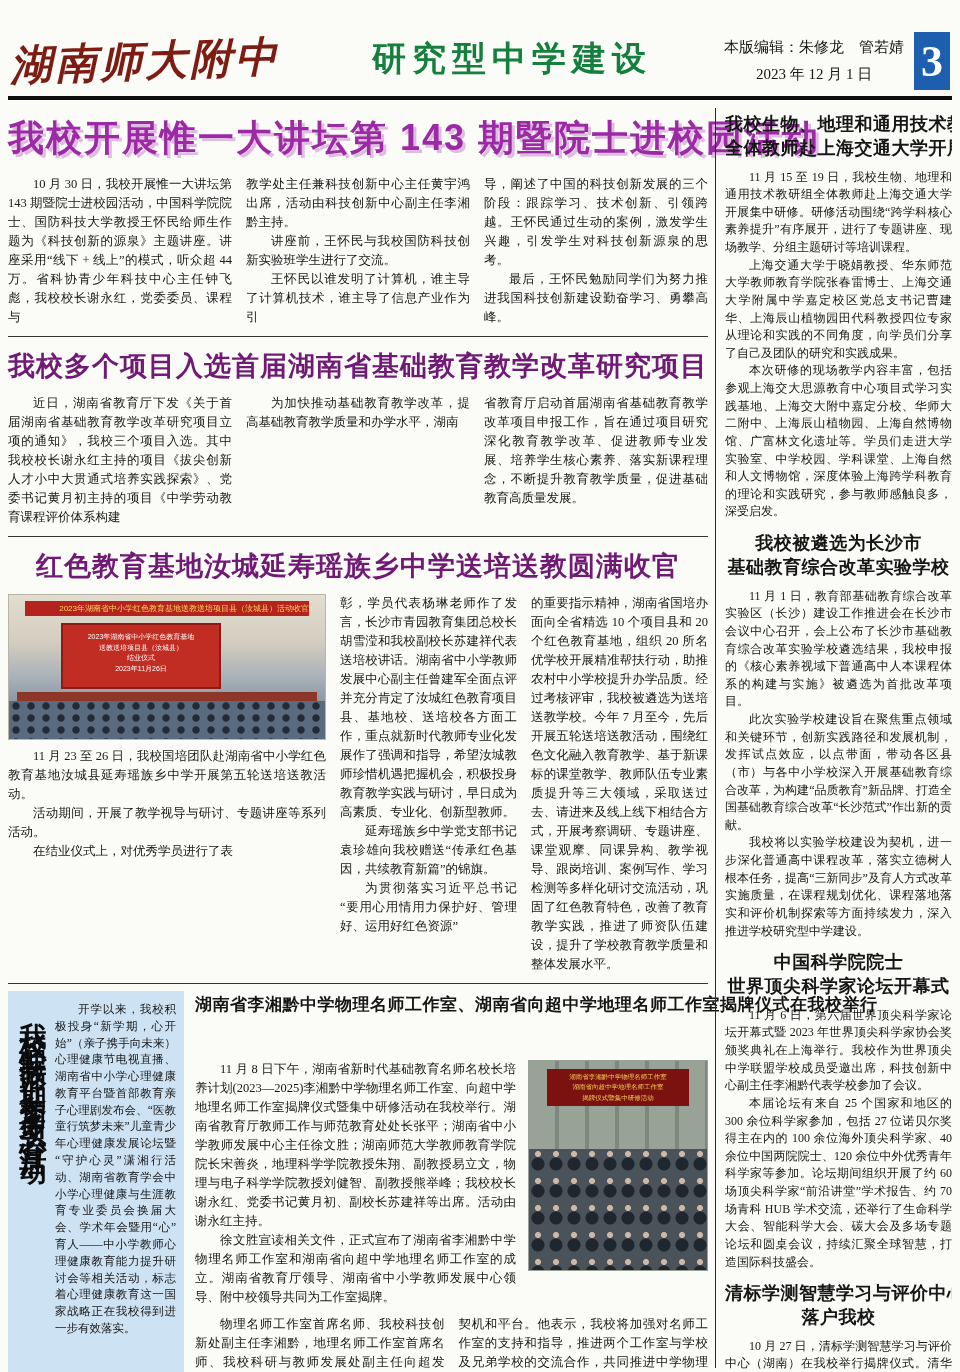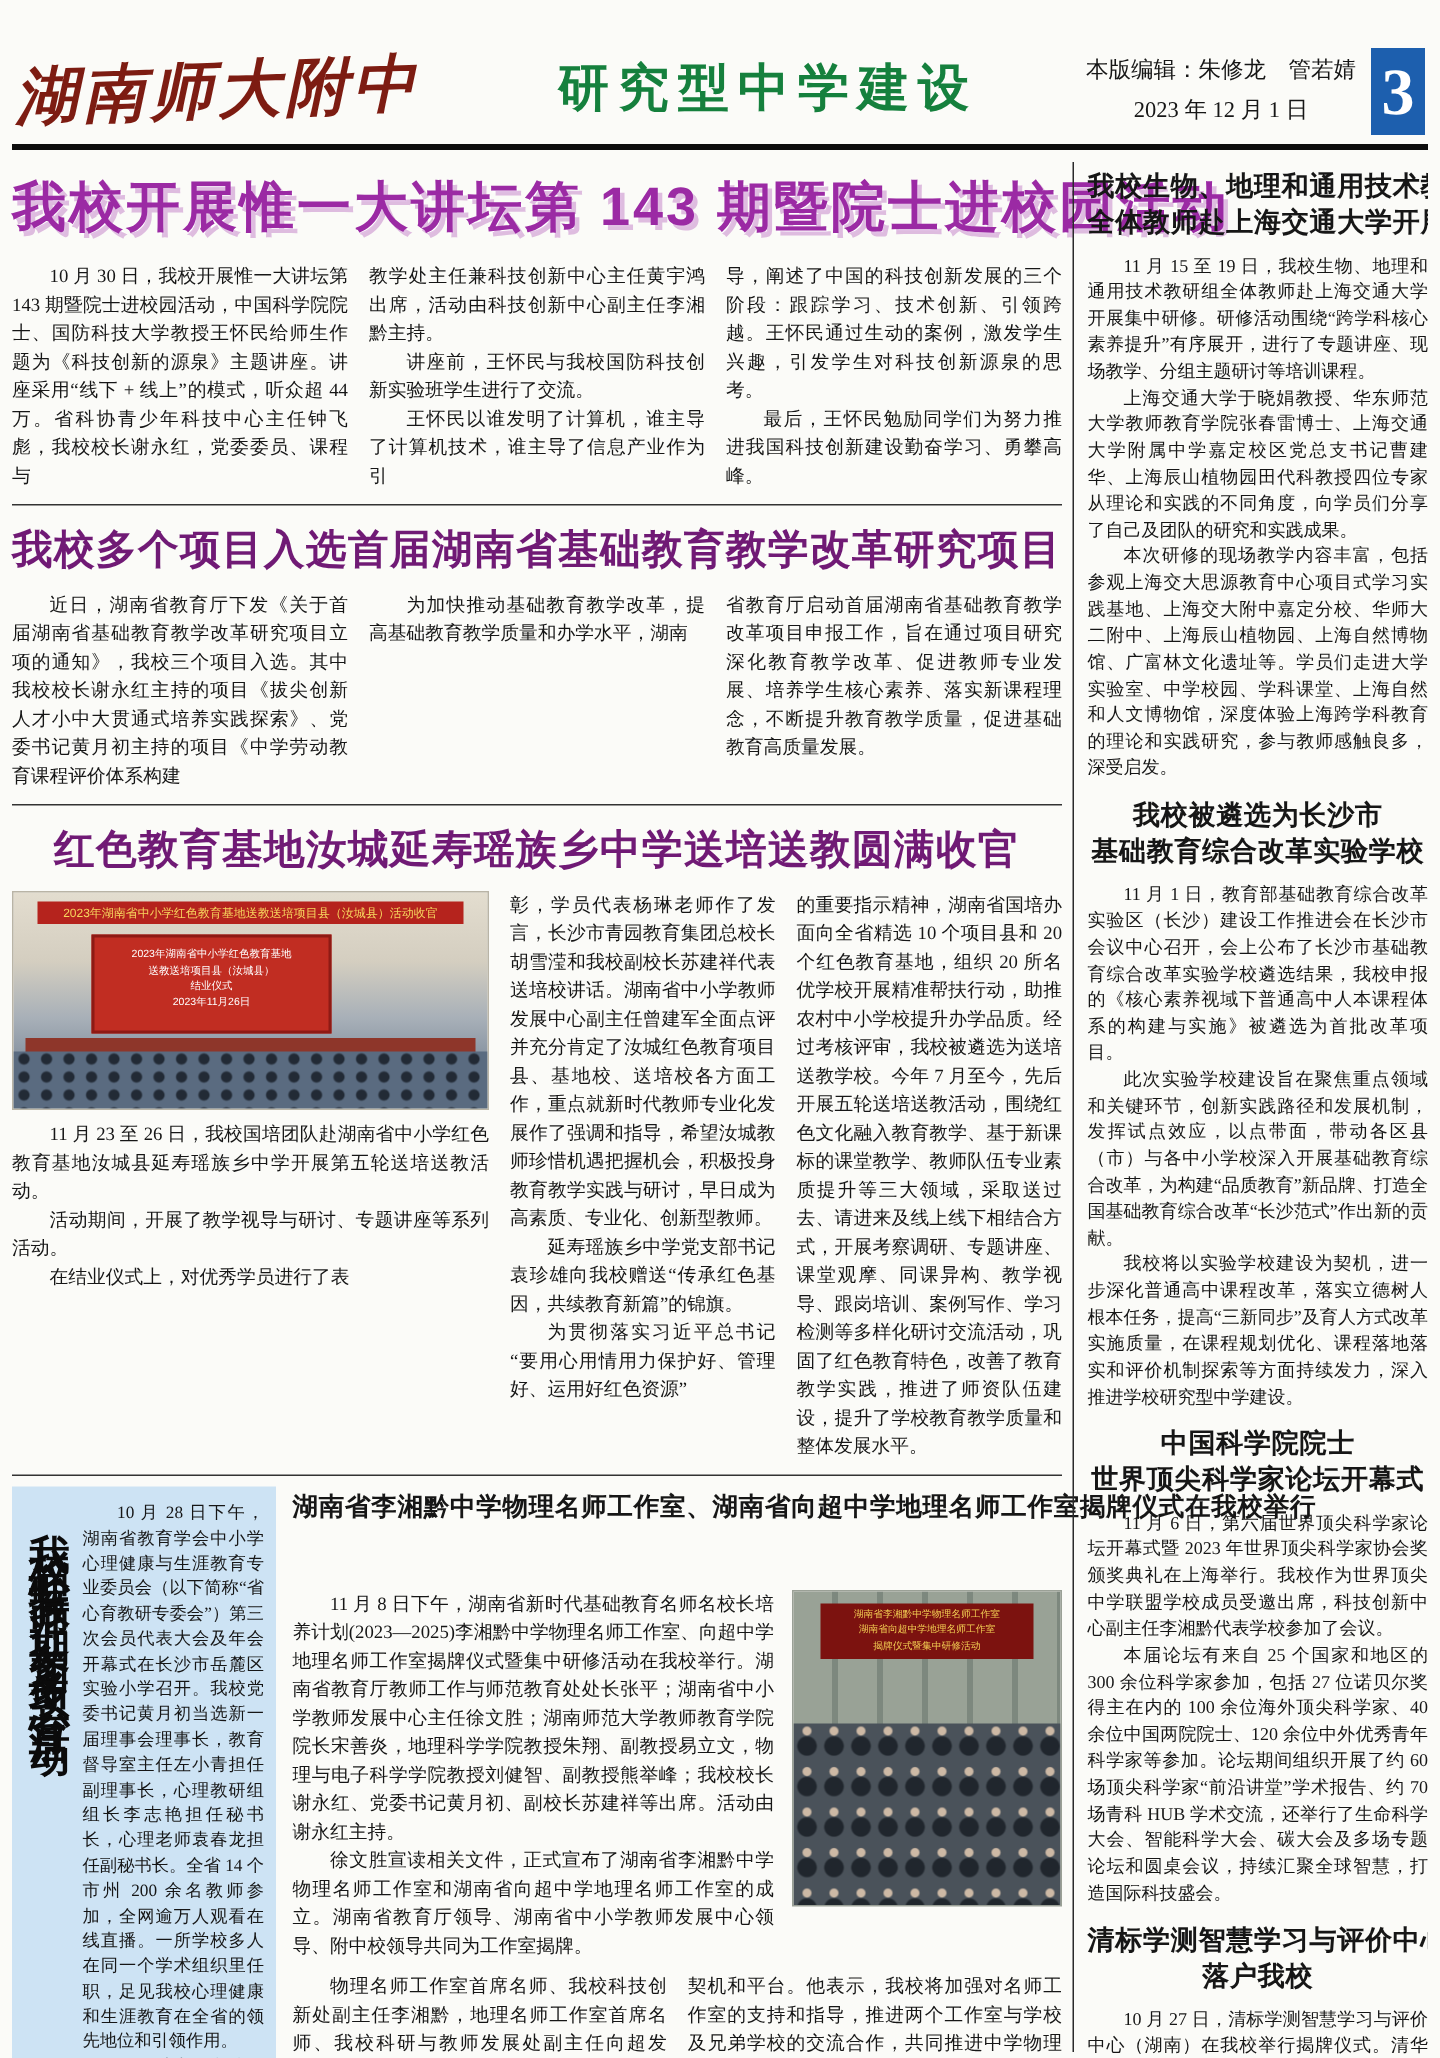--- a/index.html
+++ b/index.html
@@ -56,21 +56,21 @@
   }
   
   .photo-col { flex:0 0 318px; }
   .photo1 {
     width:100%; height:146px; position:relative; overflow:hidden; margin-bottom:7px;
     background:linear-gradient(180deg,#e3ddcf 0%,#d4cec0 32%,#a8b0b8 58%,#5e6f85 100%);
     border:1px solid #b9b4a6;
   }
   .p1-banner {
     position:absolute; top:6px; left:16px; right:16px; height:15px; background:#b5231d;
-    color:#f7d65e; font-size:8px; line-height:15px; text-align:center;
+    color:#f7d65e; font-size:8px; line-height:15px; text-align:right;
     white-space:nowrap; overflow:hidden; font-family:"Liberation Sans", sans-serif;
   }
   .p1-screen {
     position:absolute; top:28px; left:52px; width:160px; height:66px;
     background:#c12d22; border:2px solid #8e1a14; color:#fff; text-align:center;
     font-size:7px; line-height:1.5; padding-top:7px; font-family:"Liberation Sans", sans-serif;
   }
   .p1-table { position:absolute; top:97px; left:8px; right:8px; height:13px; background:#8e362a; }
   .p1-audience {
     position:absolute; bottom:0; left:0; right:0; height:38px; background-color:#5a6b80;
@@ -210,21 +210,20 @@
         </div>
       </section>
 
       <hr class="h-rule">
 
       <div class="bottom-region">
 
         <aside class="psych-box">
           <div class="psych-title">我校心理教师近期参加多项心育活动</div>
           <div>
-              <p class="para">10 月 28 日下午，湖南省教育学会中小学心理健康与生涯教育专业委员会（以下简称“省心育教研专委会”）第三次会员代表大会及年会开幕式在长沙市岳麓区实验小学召开。我校党委书记黄月初当选新一届理事会理事长，教育督导室主任左小青担任副理事长，心理教研组组长李志艳担任秘书长，心理老师袁春龙担任副秘书长。全省 14 个市州 200 余名教师参加，全网逾万人观看在线直播。一所学校多人在同一个学术组织里任职，足见我校心理健康和生涯教育在全省的领先地位和引领作用。</p>
               <p class="para">开学以来，我校积极投身“新学期，心开始”（亲子携手向未来）心理健康节电视直播、湖南省中小学心理健康教育平台暨首部教育亲子心理剧发布会、“医教童行筑梦未来”儿童青少年心理健康发展论坛暨“守护心灵”潇湘行活动、湖南省教育学会中小学心理健康与生涯教育专业委员会换届大会、学术年会暨用“心”育人——中小学教师心理健康教育能力提升研讨会等相关活动，标志着心理健康教育这一国家战略正在我校得到进一步有效落实。</p>
             </div>
         </aside>
 
         <div class="bottom-right">
 
           <section>
             <h2 class="black-title-sm">湖南省李湘黔中学物理名师工作室、湖南省向超中学地理名师工作室揭牌仪式在我校举行</h2>
             <div class="studio-top">
               <div class="studio-text">

